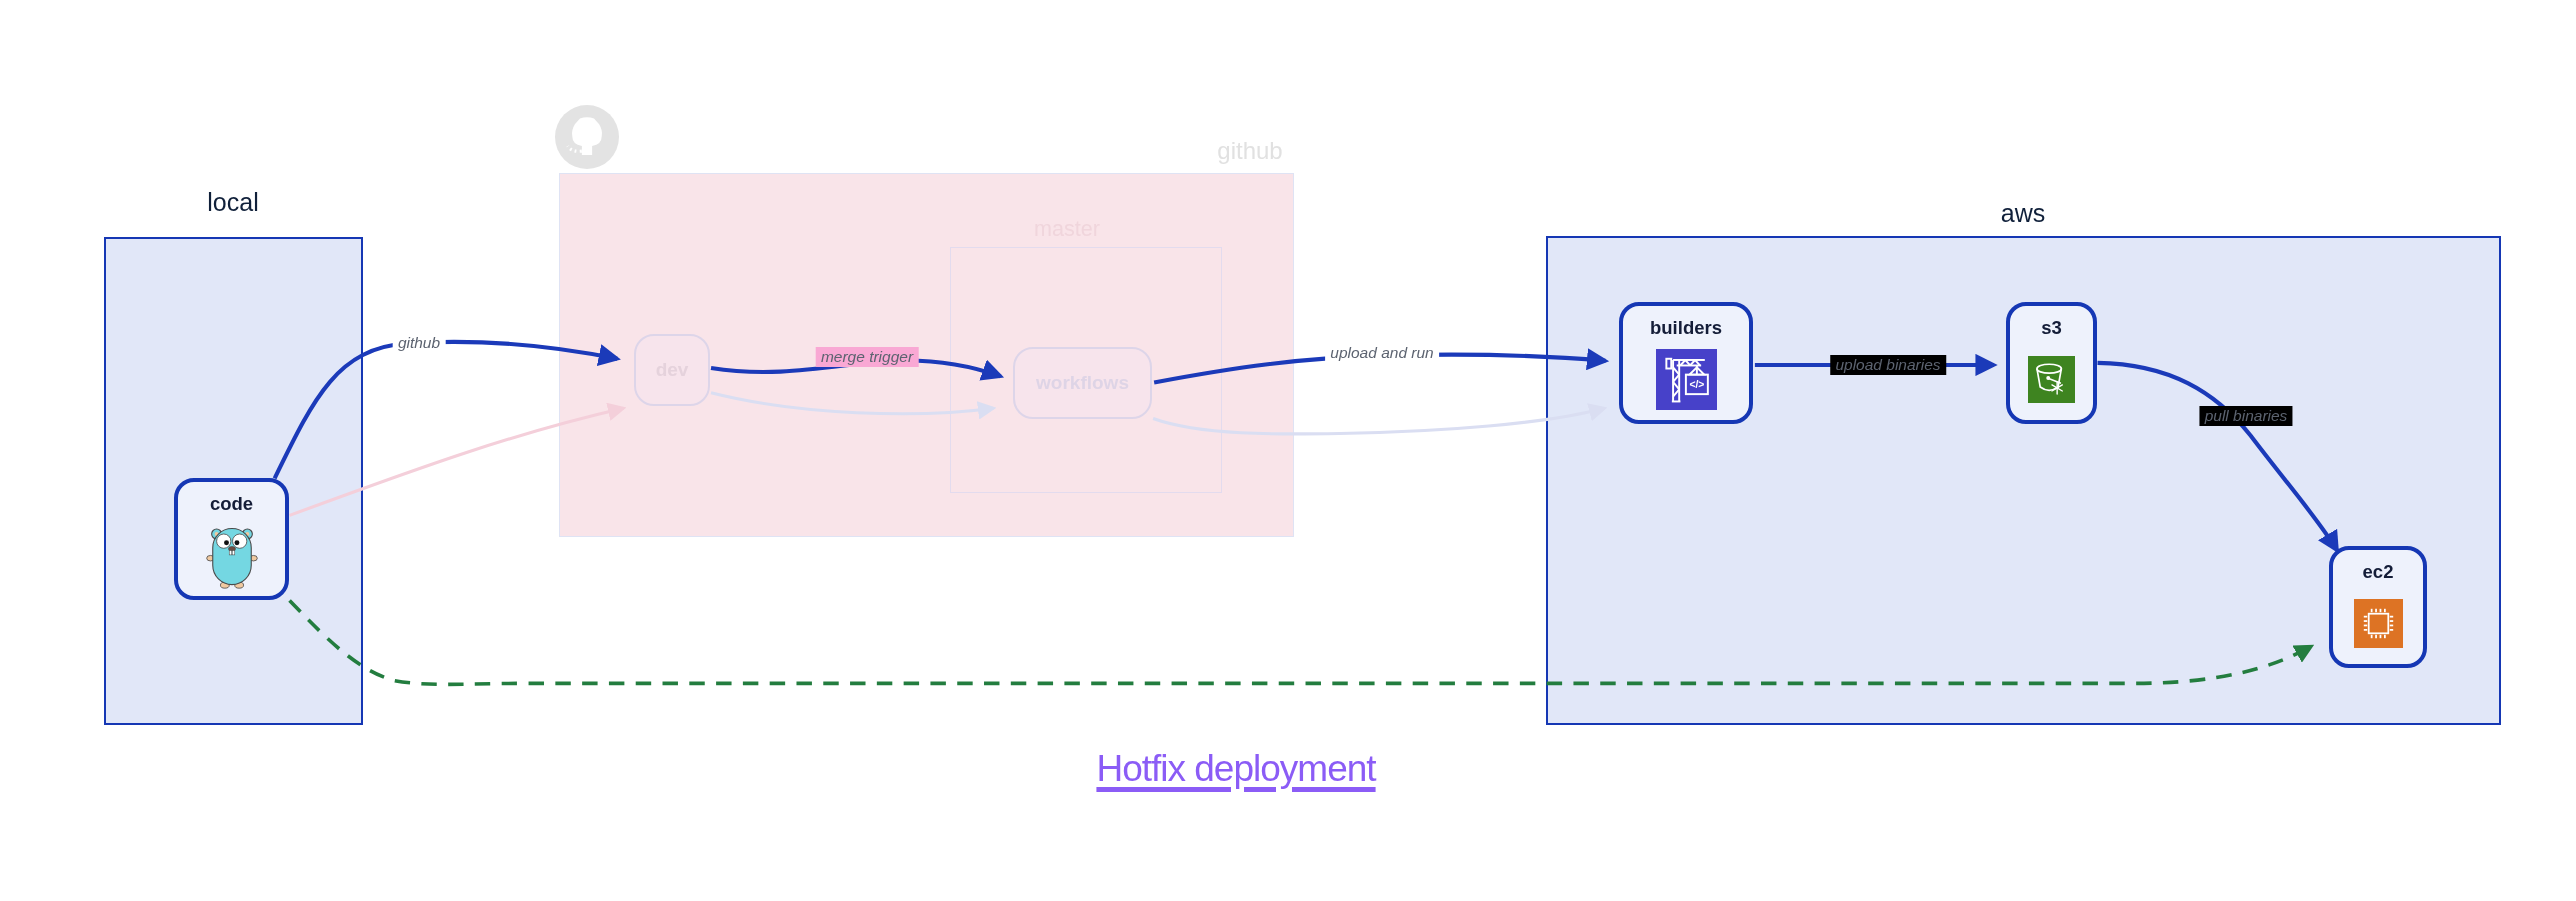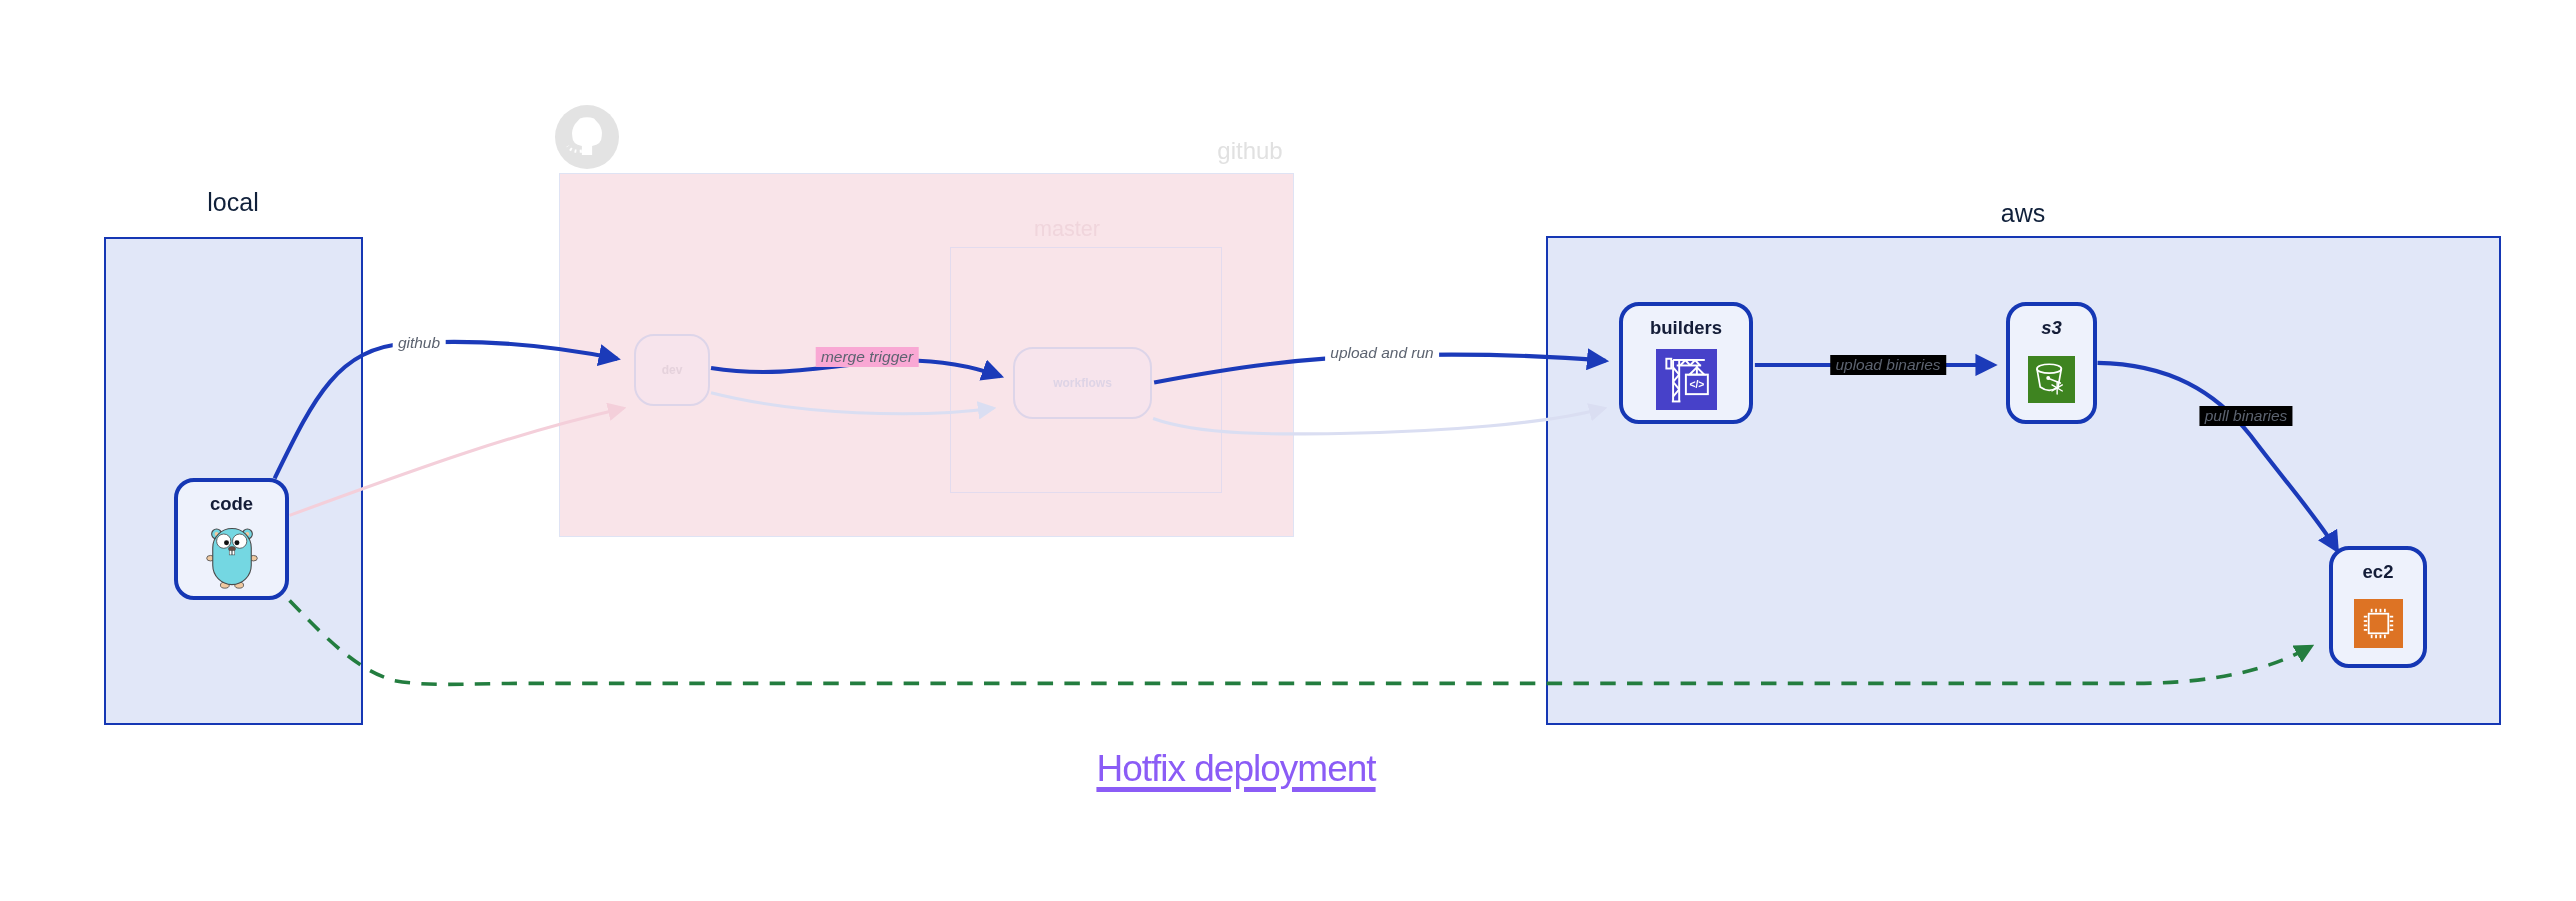--- a/index.html
+++ b/index.html
@@ -14,21 +14,21 @@
   .group-github{background:#f9e4e9;border:1.5px solid #dfe3f4;}
   .group-master{background:transparent;border:1.5px solid #e3dbee;}
   .group-label{position:absolute;transform:translateX(-50%);font-size:25px;color:#10203a;white-space:nowrap;}
   .group-label.faded-pink{color:#f0d5dc;font-size:21.6px;}
   .group-label.faded-gray{color:#e1e1e1;font-size:24px;}
   
   .node{position:absolute;box-sizing:border-box;display:flex;flex-direction:column;align-items:center;border-radius:20px;}
   .node.strong{background:#eef2fc;border:4.1px solid #1537b4;}
   .node.faded{background:#f7e4ec;border:2.1px solid #ddd5e9;}
   .node-label{font-weight:bold;font-size:18.5px;color:#141d38;margin-top:11.3px;}
-  .node.faded .node-label{font-size:12px;margin-top:0;align-self:center;}
+  .node.faded .node-label{font-size:19px;margin-top:0;align-self:center;}
   .node-label.faded-dev{color:#e5d2dc;}
   .node-label.faded-wf{color:#ded4e6;}
   .node.faded{justify-content:center;}
   .icon-wrap{flex:1;display:flex;align-items:center;justify-content:center;}
   
   .edge-label{
     position:absolute;transform:translate(-50%,-50%);
     font-style:italic;font-size:15.5px;color:#5c6370;
     padding:1px 5.2px;white-space:nowrap;
   }
@@ -141,21 +141,21 @@
           <line x1="64" y1="18" x2="72" y2="27"></line>
           <line x1="67" y1="27" x2="67" y2="42"></line>
           <path d="M55,42 L79,42 L67,30 Z"></path>
           <rect x="49" y="42" width="36" height="32"></rect>
         </g>
         <text x="67" y="64" fill="#ffffff" font-size="17" font-weight="bold" text-anchor="middle" font-family="Liberation Sans, sans-serif">&lt;/&gt;</text>
       </svg>
     </div>
   </div>
 
-  <div class="node strong" style="left:2006px;top:302px;width:91px;height:122px;font-style:italic;">
+  <div class="node strong" style="left:2006px;top:302px;width:91px;height:122px;">
     <div class="node-label">s3</div>
     <div class="icon-wrap">
       <svg width="47" height="47" viewBox="0 0 100 100">
         <rect x="0" y="0" width="100" height="100" fill="#3e8420"></rect>
         <g stroke="#ffffff" stroke-width="3.6" fill="none">
           <ellipse cx="45" cy="27" rx="26" ry="9.5"></ellipse>
           <path d="M19,27 L26,66 Q45,80 64,66 L71,27"></path>
           <line x1="44" y1="48" x2="70" y2="58"></line>
         </g>
         <circle cx="43" cy="47" r="4.2" fill="#ffffff"></circle>

